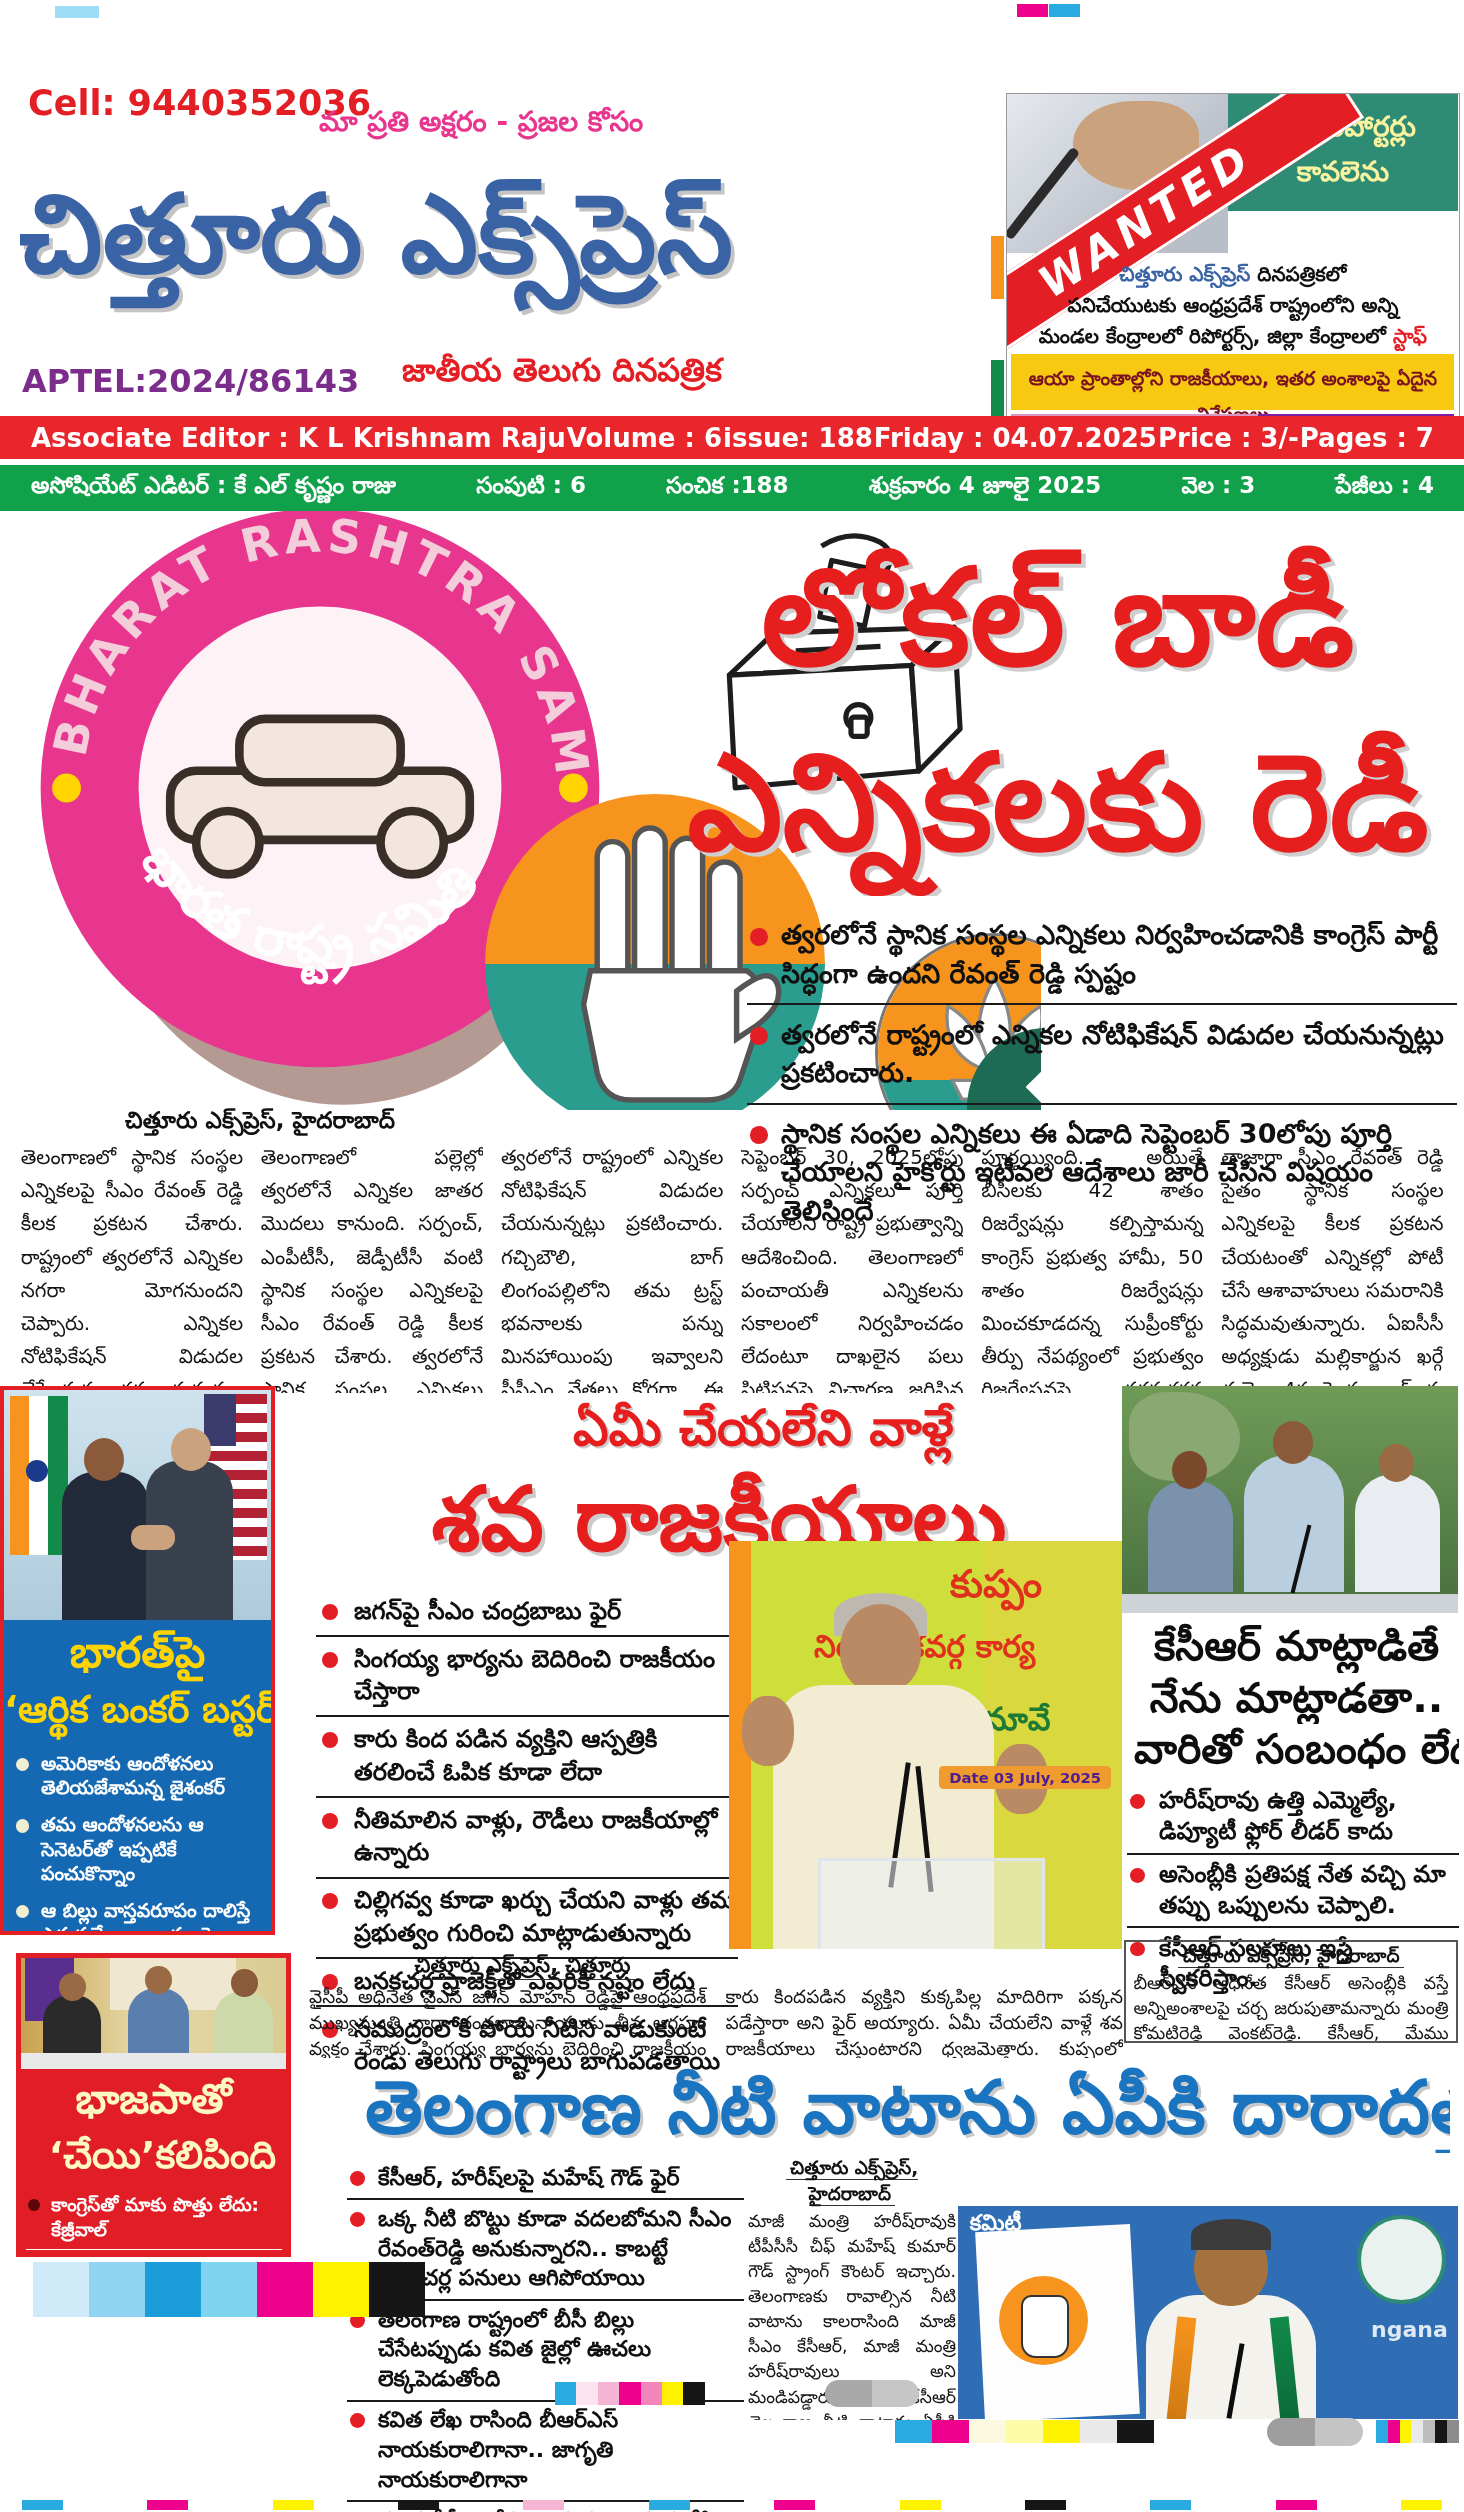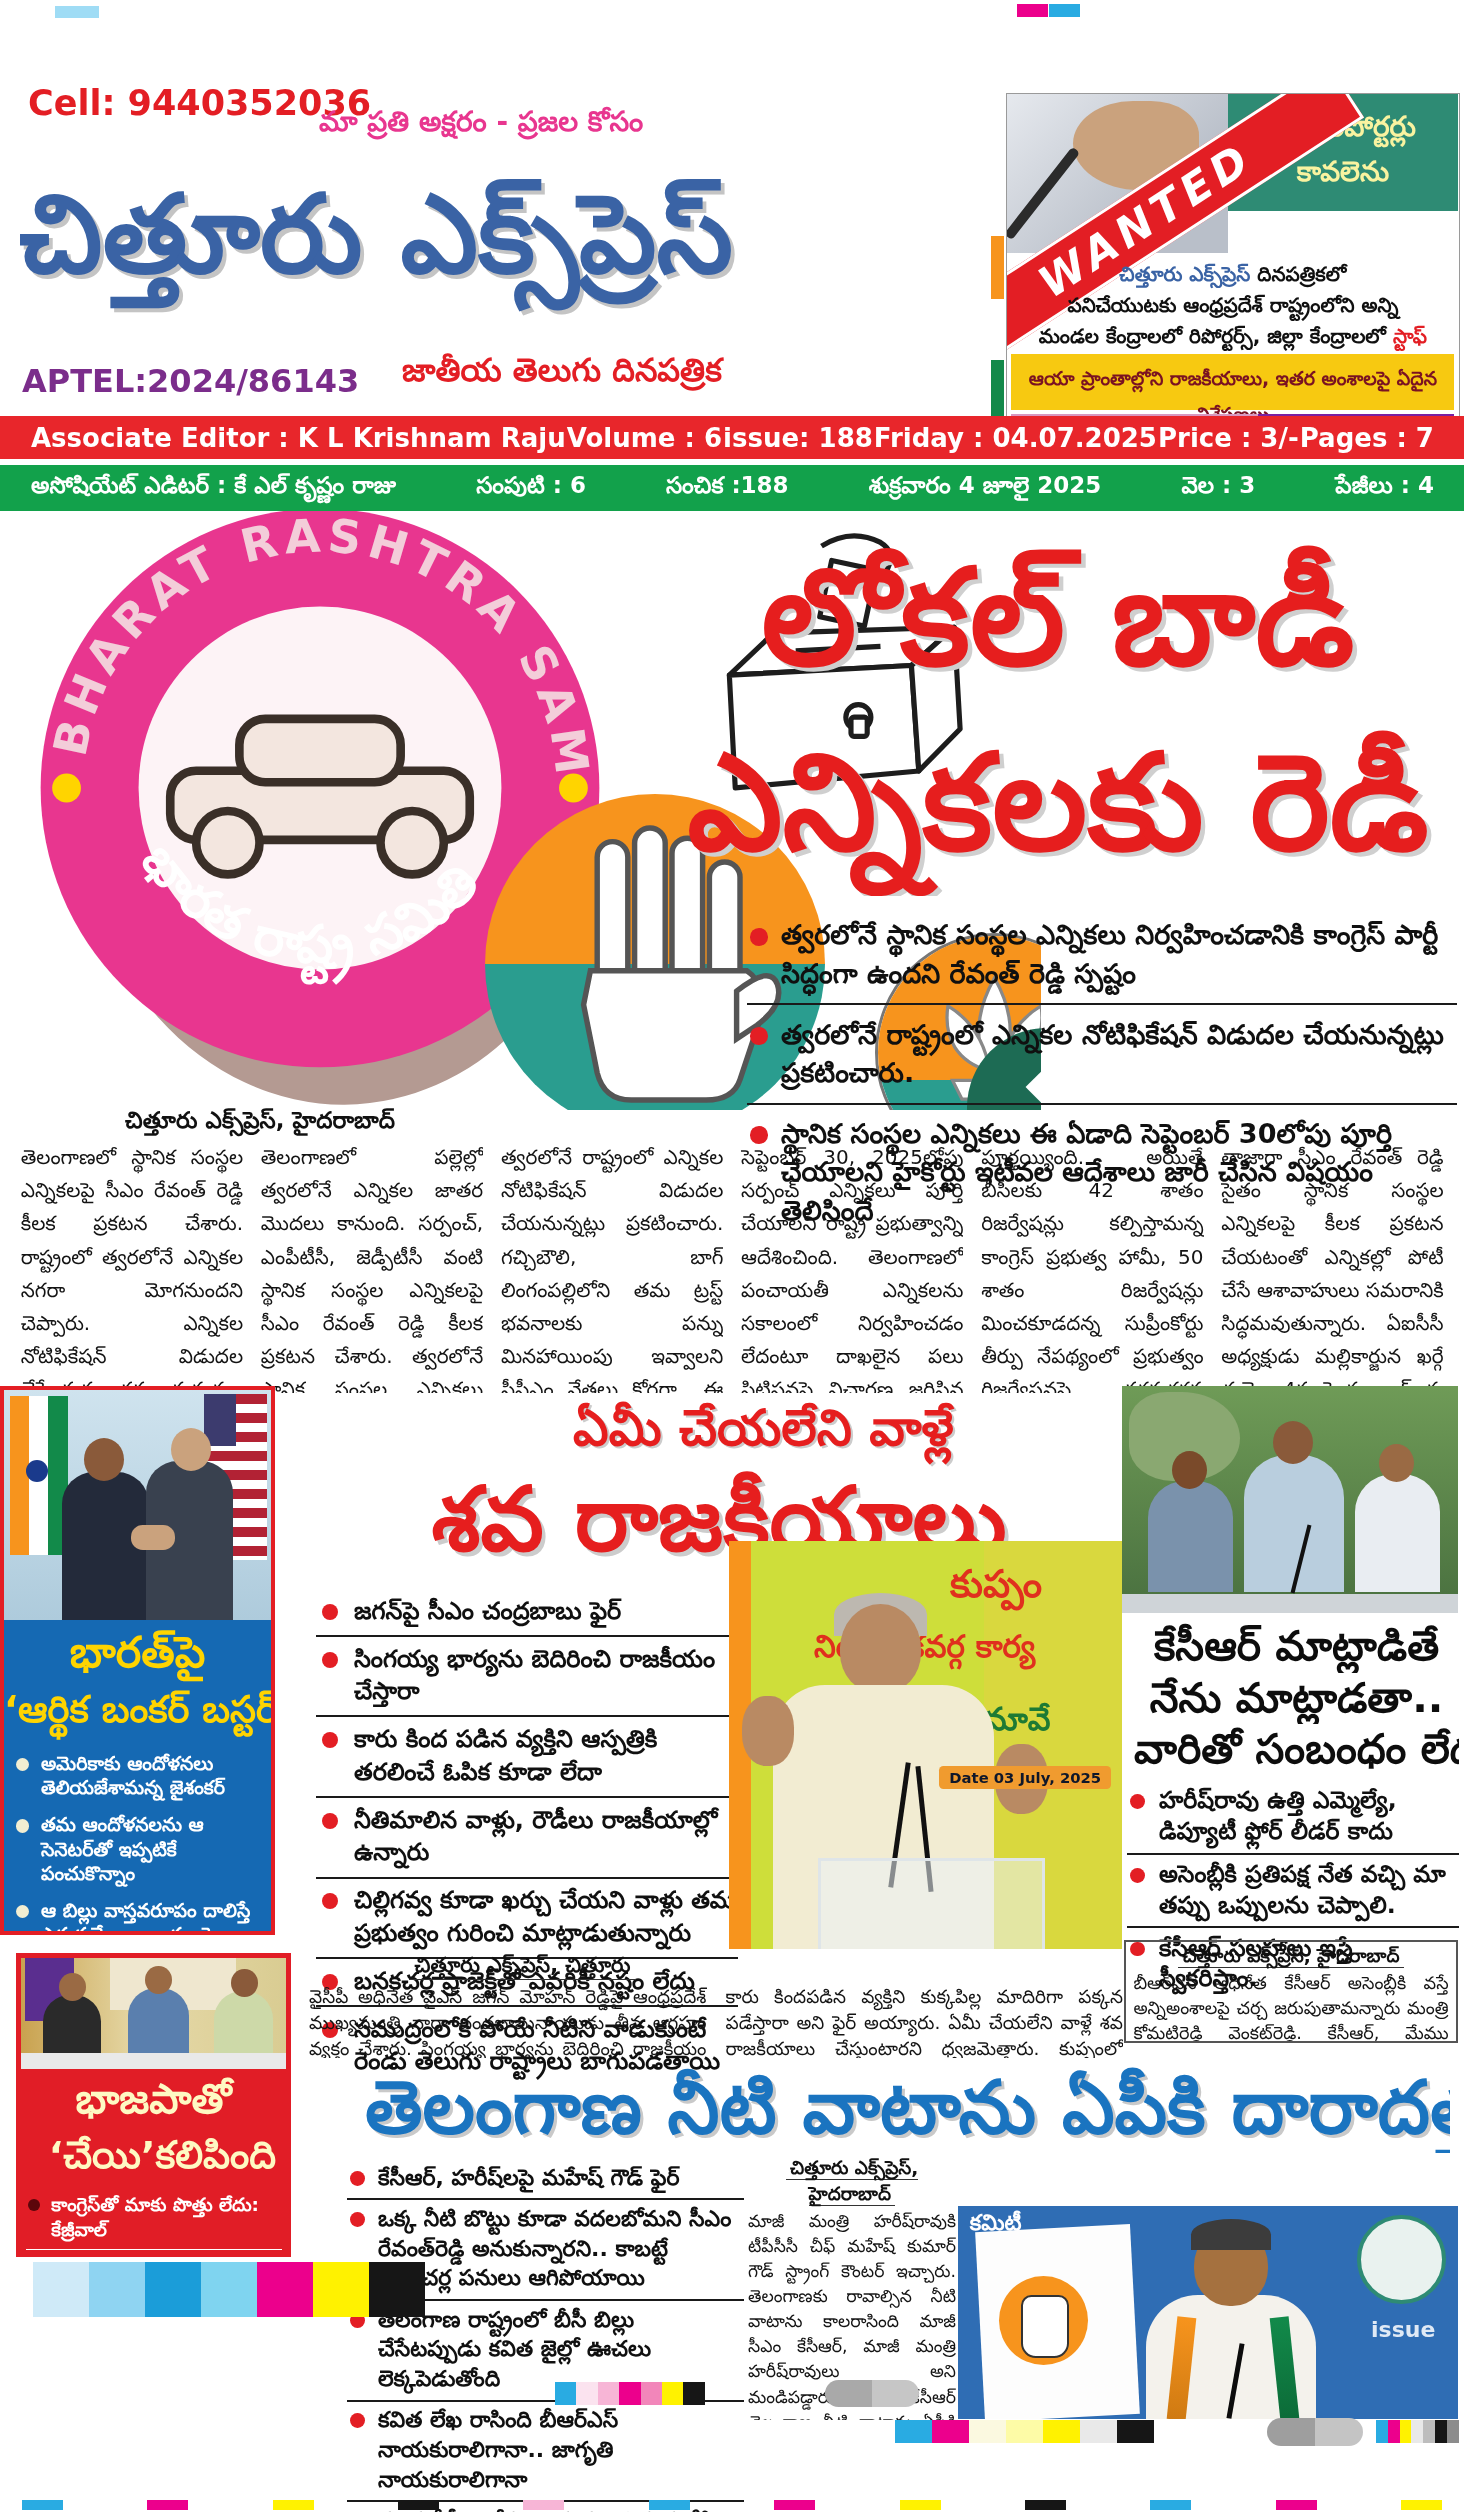--- a/index.html
+++ b/index.html
@@ -104,21 +104,21 @@
   #s2-body{left:309px;top:1984px;width:814px;height:74px;display:flex;gap:19px;font-size:18.5px;
         line-height:1.4;text-align:justify;color:#141414;}
   #s2-body .col{flex:1;overflow:hidden;}
 
   
   #cbn-photo{left:729px;top:1541px;width:393px;height:408px;overflow:hidden;
         background:linear-gradient(90deg,#f7941d 0 22px,#cede3a 22px 65%,#d9d83e 65%);}
   #cbn-photo .b1{position:absolute;left:221px;top:20.7px;font-size:38px;font-weight:bold;color:#e0301e;}
   #cbn-photo .b2{position:absolute;left:85px;top:87px;font-size:31px;font-weight:bold;color:#e0301e;}
   #cbn-photo .b3{position:absolute;left:148px;top:159px;font-size:32px;font-weight:bold;color:#1e7a34;}
-  #cbn-photo .chip{position:absolute;left:210px;top:225px;background:#f09b2f;color:#0f172a;font-weight:bold;
+  #cbn-photo .chip{position:absolute;left:210px;top:225px;background:#f09b2f;color:#4c1d95;font-weight:bold;
         font-size:14.8px;padding:3px 10.3px;border-radius:4.4px;}
   #cbn-photo .head{position:absolute;left:111px;top:63px;width:81px;height:89px;background:#b98a63;
         border-radius:50% 50% 45% 45%;}
   #cbn-photo .hair{position:absolute;left:105px;top:52px;width:93px;height:43px;background:#bdb8b0;
         border-radius:50% 50% 0 0;}
   #cbn-photo .body{position:absolute;left:44px;top:144px;width:221px;height:266px;background:#f2ecd2;
         border-radius:52px 52px 0 0;}
   #cbn-photo .handL{position:absolute;left:13.3px;top:155px;width:52px;height:70px;background:#b98a63;border-radius:45%;}
   #cbn-photo .handR{position:absolute;left:266px;top:203px;width:53px;height:70px;background:#b98a63;border-radius:45%;}
   #cbn-photo .mic1,#cbn-photo .mic2{position:absolute;width:5.2px;height:126px;background:#111;}
@@ -493,21 +493,21 @@
   <div class="abs" id="s4-col">
     <div class="boxdate"><span>చిత్తూరు ఎక్స్‌ప్రెస్, హైదరాబాద్</span></div>
     <div class="boxtxt"><span>మాజీ మంత్రి హరీష్‌రావుకి టీపీసీసీ చీఫ్ మహేష్ కుమార్ గౌడ్ స్ట్రాంగ్ కౌంటర్ ఇచ్చారు. తెలంగాణకు రావాల్సిన నీటి వాటాను కాలరాసింది మాజీ సీఎం కేసీఆర్, మాజీ మంత్రి హరీష్‌రావులు అని మండిపడ్డారు. కేసీఆర్ తెలంగాణ నీటి వాటాను ఏపీకి దారాదత్తం చేశారని ధ్వజమెత్తారు. ఒక్క నీటి బొట్టు కూడా వదలబోమని సీఎం రేవంత్‌రెడ్డి అనుకున్నారని.. కాబట్టే బనకచర్ల పనులు ఆగిపోయాయని చెప్పుకొచ్చారు. గురువారం గాంధీభవన్‌లో మహేష్‌గౌడ్ మీడియాతో మాట్లాడారు. బీఆర్ఎస్ ఎమ్మెల్సీ కవితకి </span></div>
   </div>
   <div class="abs" id="goud-photo">
     <div class="flag"></div>
     <div class="sun"></div>
       <div class="palm"></div>
     <div class="logo"></div>
     <div class="t1">కమిటీ</div>
-    <div class="t2">issue</div>
+    <div class="t2">ngana</div>
     <div class="man"></div>
       <div class="scarfL"></div>
       <div class="scarfR"></div>
     <div class="ghead"></div>
       <div class="ghair"></div>
     <div class="gmic"></div>
   </div>
 
   <div class="abs swrow" id="bars-a">
     <div class="c-lblue"></div>

